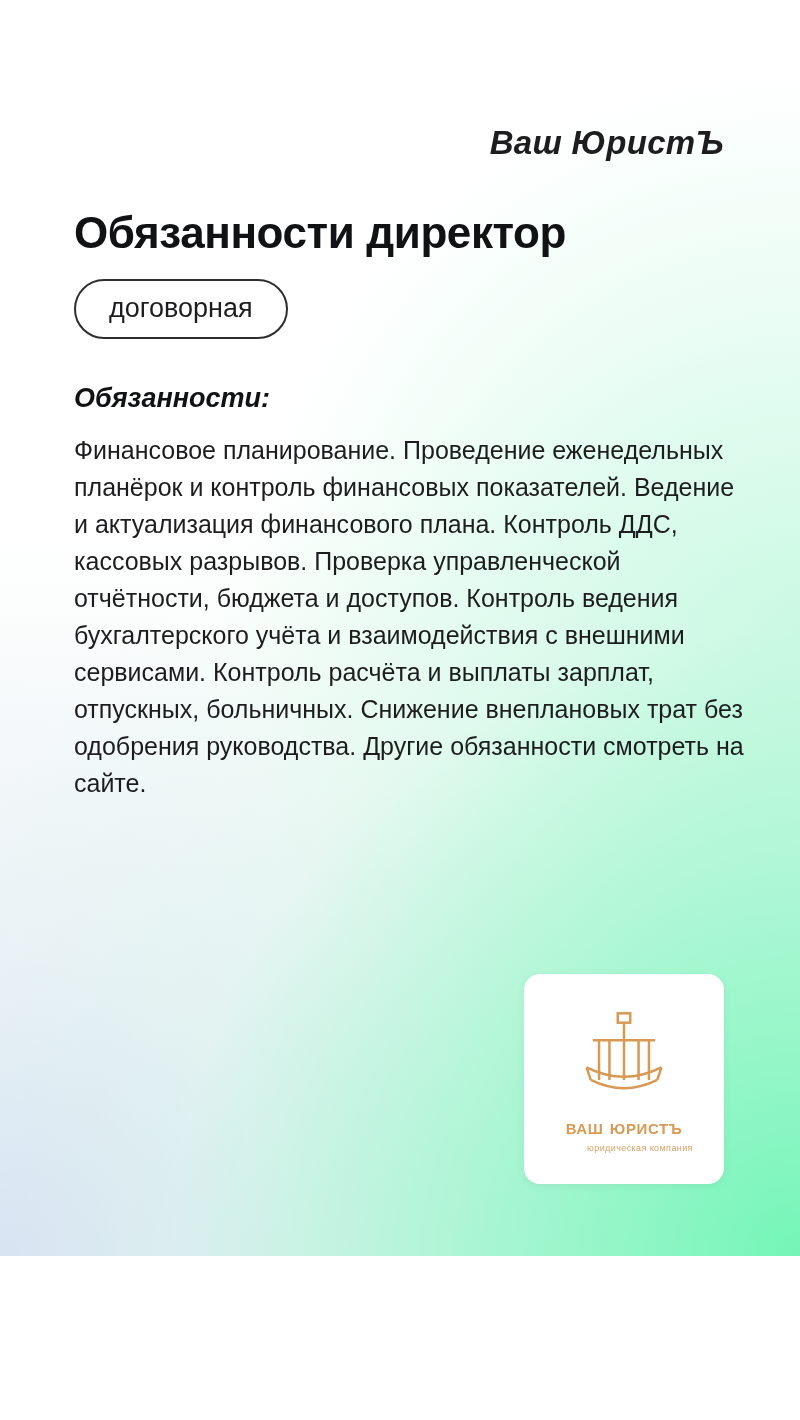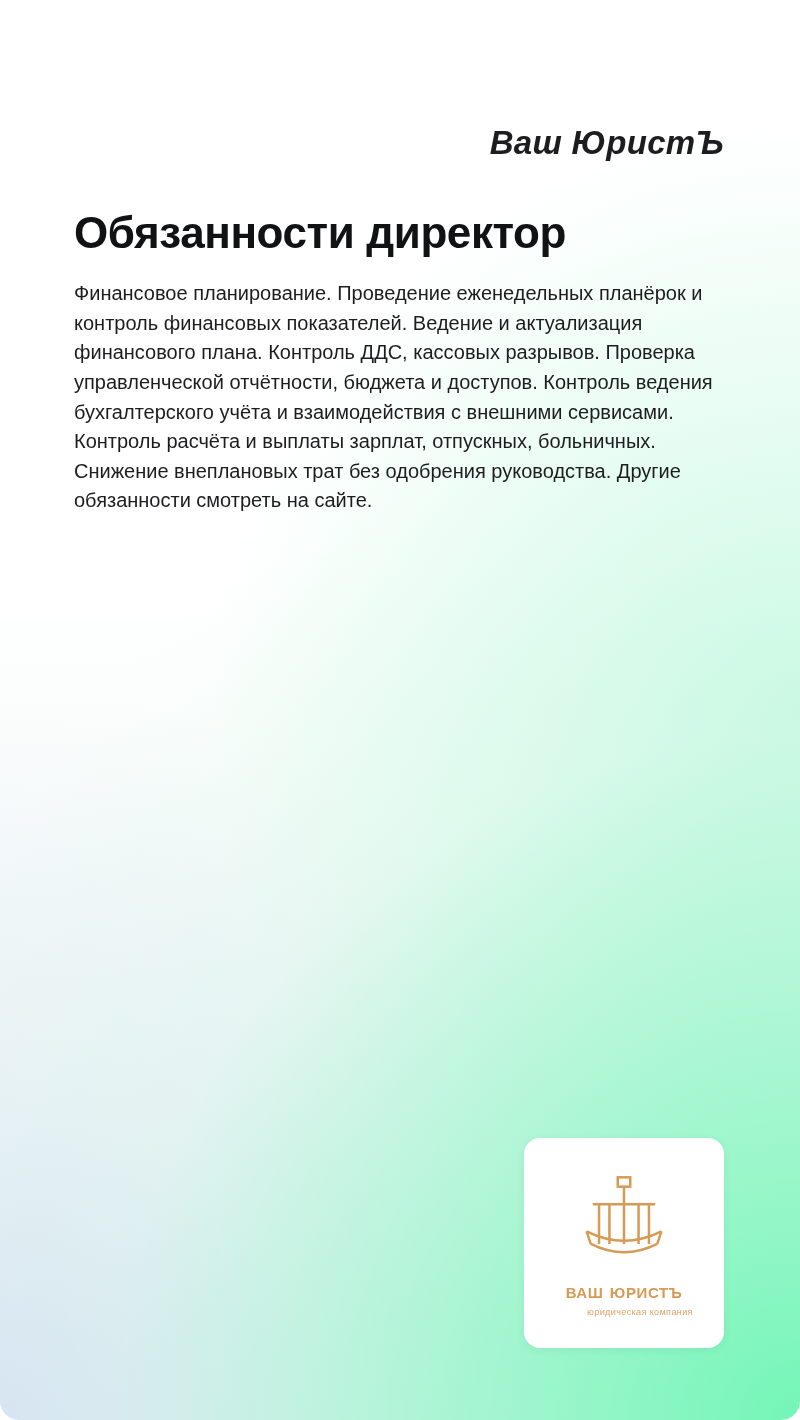--- a/index.html
+++ b/index.html
@@ -9,29 +9,28 @@
   body {
     width: 800px;
     height: 1420px;
     font-family: "Liberation Sans", sans-serif;
     overflow: hidden;
   }
 
   .card {
     position: relative;
     width: 800px;
-    height: 1420px;
+    height: 1256px;
     box-sizing: border-box;
     background:
       radial-gradient(circle at 100% 100%, rgba(109, 245, 180, 0.95) 0%, rgba(120, 245, 186, 0.55) 22%, rgba(190, 248, 219, 0.18) 42%, rgba(255,255,255,0) 62%),
       radial-gradient(circle at 0% 100%, rgba(215, 222, 245, 0.85) 0%, rgba(226, 231, 248, 0.45) 20%, rgba(255,255,255,0) 45%),
       radial-gradient(circle at 100% 50%, rgba(148, 243, 200, 0.45) 0%, rgba(255,255,255,0) 55%),
       linear-gradient(180deg, #ffffff 0%, #ffffff 40%, #f4faf7 70%, #eaf9f1 100%);
     overflow: hidden;
-    border-radius: 19px;
   }
 
   .brand {
     position: absolute;
     top: 124px;
     right: 76px;
     font-style: italic;
     font-weight: bold;
     font-size: 33px;
     letter-spacing: 0.3px;
@@ -76,21 +75,21 @@
   .section-heading {
     margin-top: 44px;
     font-size: 27px;
     font-weight: bold;
     font-style: italic;
     color: #111214;
   }
 
   .body-text {
     margin-top: 18px;
-    font-size: 20px;
+    font-size: 25px;
     line-height: 1.48;
     color: #1d1d1f;
     max-width: 690px;
   }
 
   .logo-box {
     position: absolute;
     right: 76px;
     bottom: 72px;
     width: 200px;
@@ -130,22 +129,24 @@
 </head>
 <body>
 
 <div class="card">
 
   <div class="brand">Ваш ЮристЪ</div>
 
   <div class="content">
     <h1 class="title">Обязанности директор</h1>
 
+    <div class="salary-pill">договорная</div>
 
 
+    <div class="section-heading">Обязанности:</div>
 
     <p class="body-text">Финансовое планирование. Проведение еженедельных планёрок и контроль финансовых показателей. Ведение и актуализация финансового плана. Контроль ДДС, кассовых разрывов. Проверка управленческой отчётности, бюджета и доступов. Контроль ведения бухгалтерского учёта и взаимодействия с внешними сервисами. Контроль расчёта и выплаты зарплат, отпускных, больничных. Снижение внеплановых трат без одобрения руководства. Другие обязанности смотреть на сайте.</p>
   </div>
 
   <div class="logo-box">
     <svg class="logo-mark" viewBox="0 0 100 100" aria-hidden="true">
       <g fill="none" stroke="#d79a55" stroke-width="2.4">
         <rect x="44" y="8" width="12" height="9"></rect>
         <line x1="50" y1="17" x2="50" y2="34"></line>
         <line x1="20" y1="34" x2="80" y2="34"></line>

